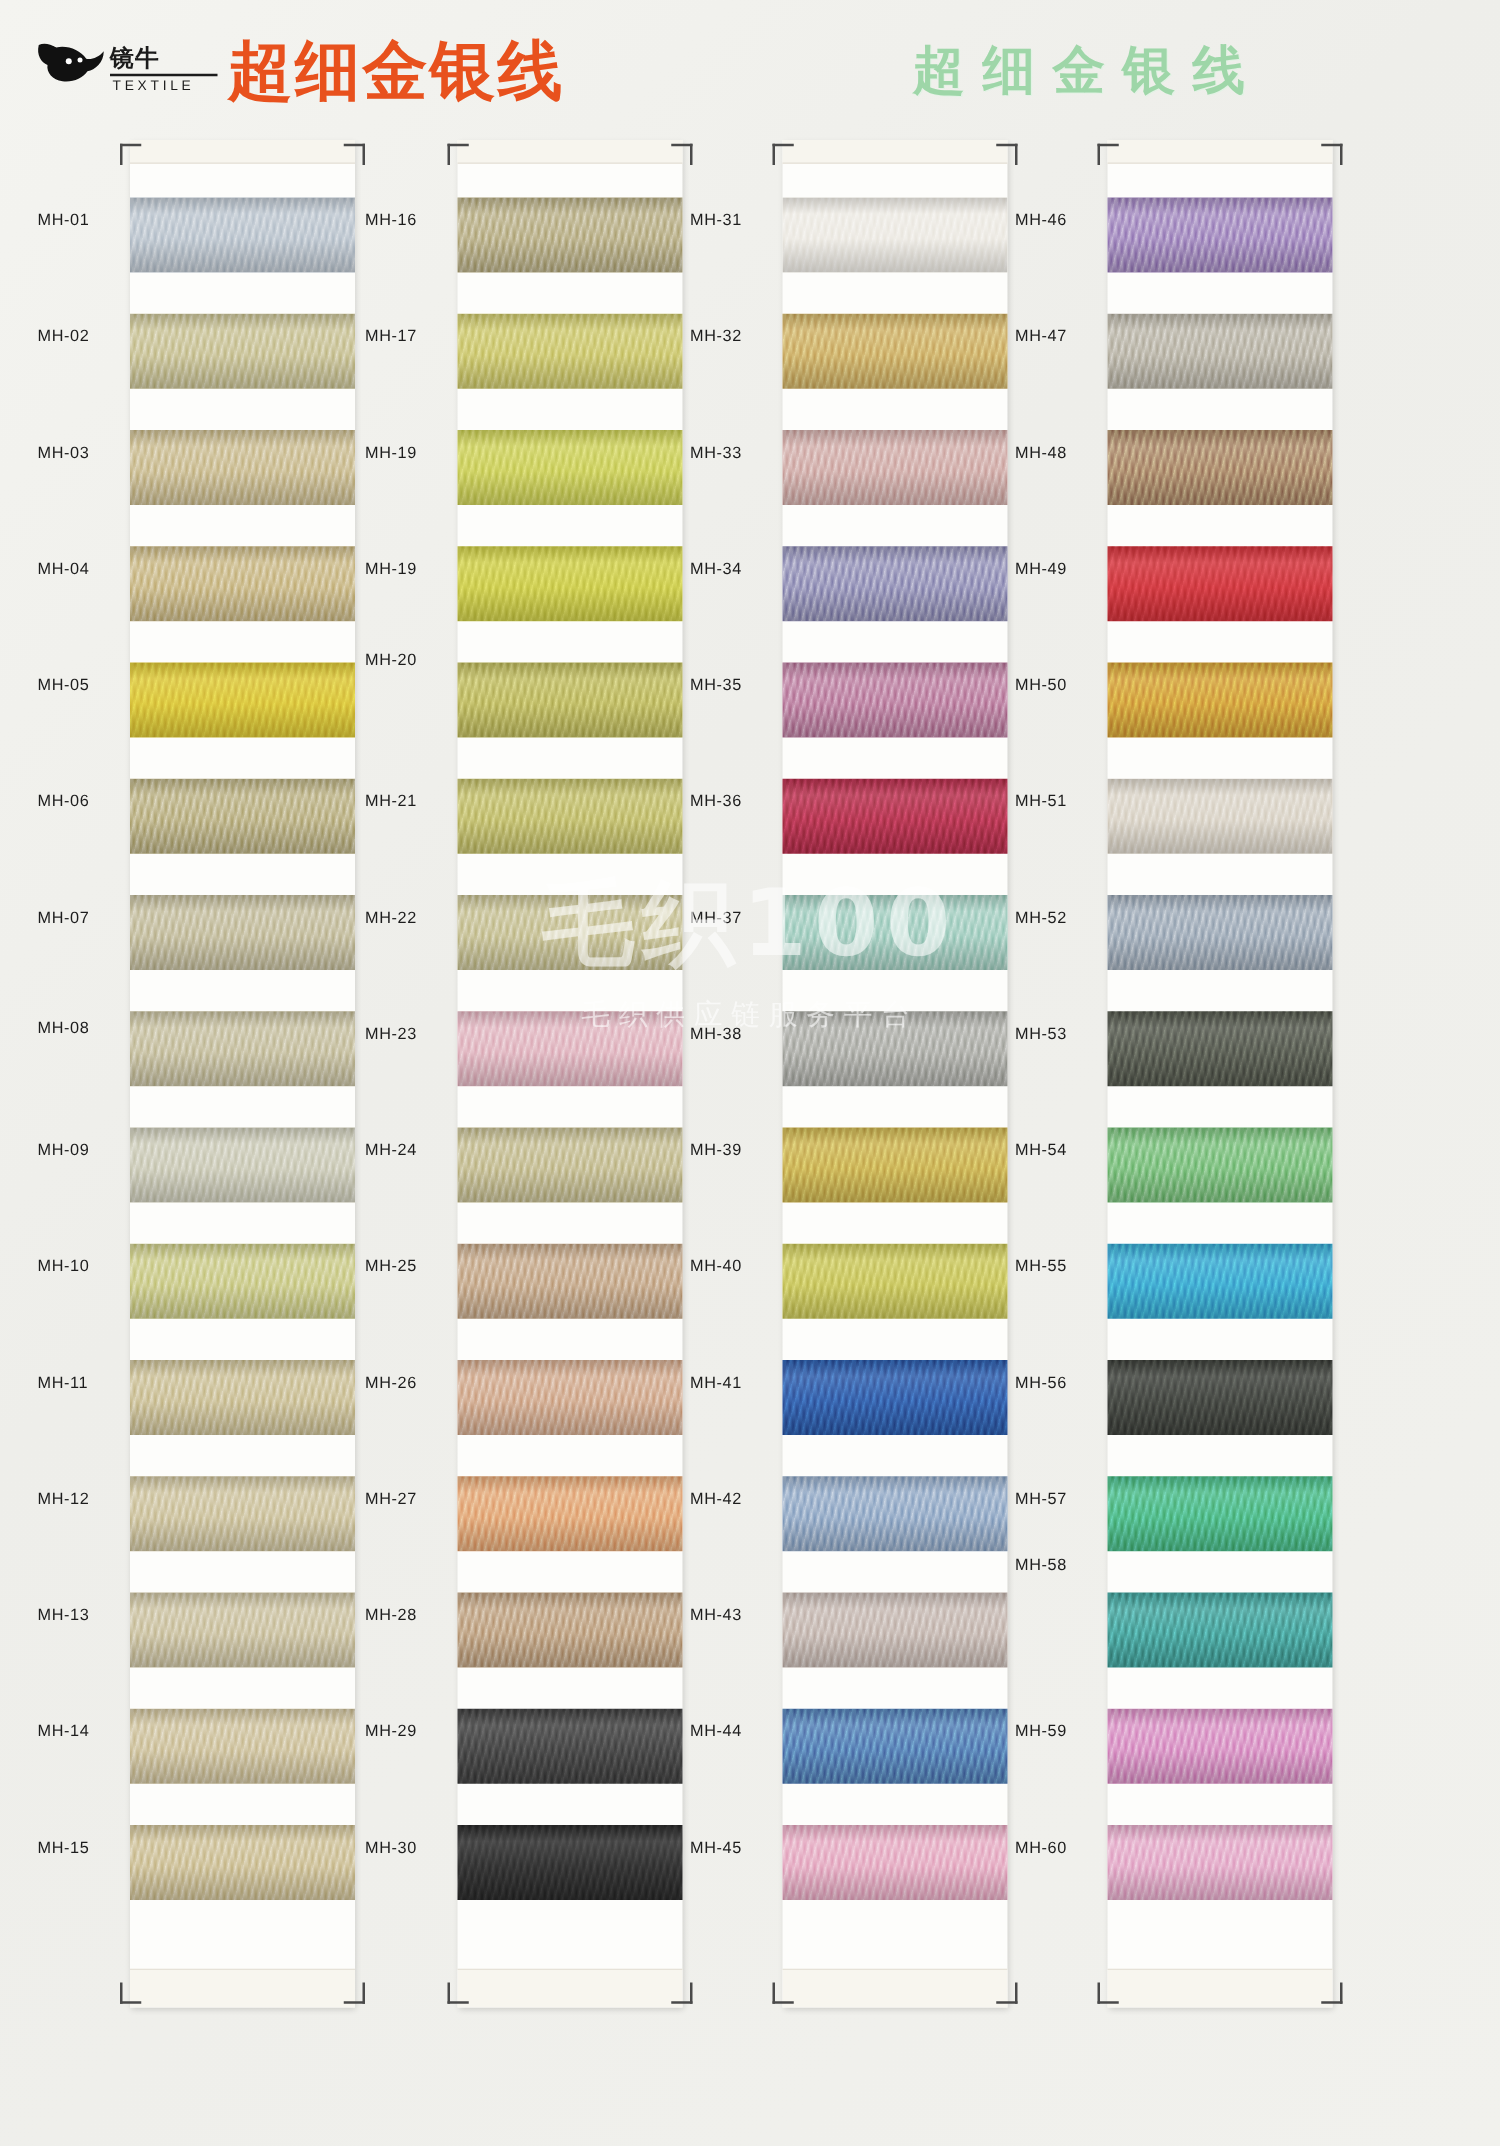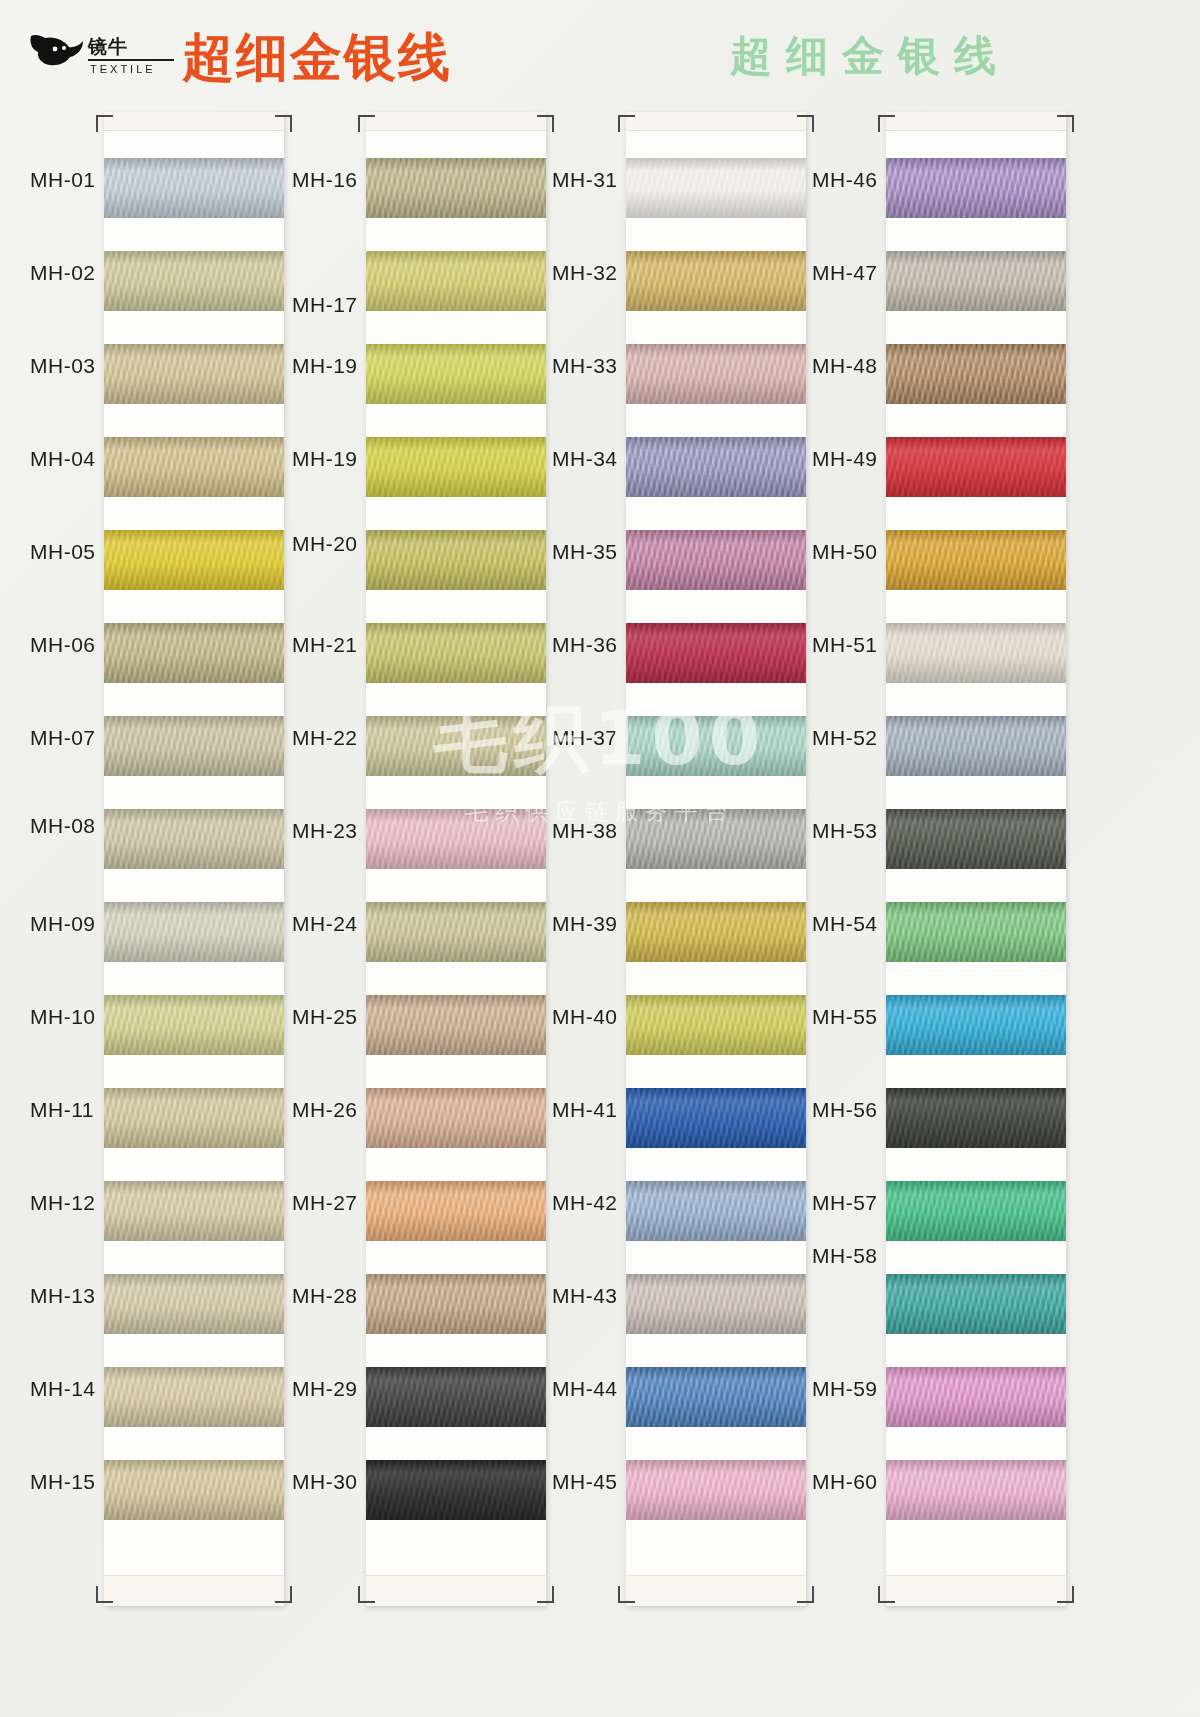--- a/index.html
+++ b/index.html
@@ -208,21 +208,21 @@
       rgba(0,0,0,0.16) 0%,
       rgba(255,255,255,0.14) 22%,
       rgba(255,255,255,0.05) 55%,
       rgba(0,0,0,0.18) 100%);
   }
   .label {
     position: absolute;
     left: 0;
     width: 70px;
     text-align: left;
-    font-size: 21px;
+    font-size: 13px;
     color: #1d1d1d;
     font-family: "Liberation Sans", sans-serif;
     letter-spacing: 0.5px;
     white-space: nowrap;
   }
 </style>
 </head>
 <body>
 
 <div class="page">
@@ -342,36 +342,36 @@
         </div>
         <div class="swatch" title="MH-16" style="top: 46px; background: rgb(181, 171, 129);">
           <div class="sheen"></div>
           <div class="shade"></div>
         </div>
         <div class="label" style="top: 56px;">MH-16</div>
         <div class="swatch" title="MH-17" style="top: 139px; background: rgb(201, 196, 105);">
           <div class="sheen"></div>
           <div class="shade"></div>
         </div>
-        <div class="label" style="top: 149px; margin-top: 32px;">MH-17</div>
+        <div class="label" style="top: 149px;">MH-17</div>
         <div class="swatch" title="MH-18" style="top: 232px; background: rgb(200, 204, 86);">
           <div class="sheen"></div>
           <div class="shade"></div>
         </div>
         <div class="label" style="top: 242px;">MH-19</div>
         <div class="swatch" title="MH-19" style="top: 325px; background: rgb(200, 200, 69);">
           <div class="sheen"></div>
           <div class="shade"></div>
         </div>
         <div class="label" style="top: 335px;">MH-19</div>
         <div class="swatch" title="MH-20" style="top: 418px; background: rgb(185, 181, 90);">
           <div class="sheen"></div>
           <div class="shade"></div>
         </div>
-        <div class="label" style="top: 420px;">MH-20</div>
+        <div class="label" style="top: 408px;">MH-20</div>
         <div class="swatch" title="MH-21" style="top: 511px; background: rgb(189, 185, 102);">
           <div class="sheen"></div>
           <div class="shade"></div>
         </div>
         <div class="label" style="top: 521px;">MH-21</div>
         <div class="swatch" title="MH-22" style="top: 604px; background: rgb(195, 189, 143);">
           <div class="sheen"></div>
           <div class="shade"></div>
         </div>
         <div class="label" style="top: 614px;">MH-22</div>

